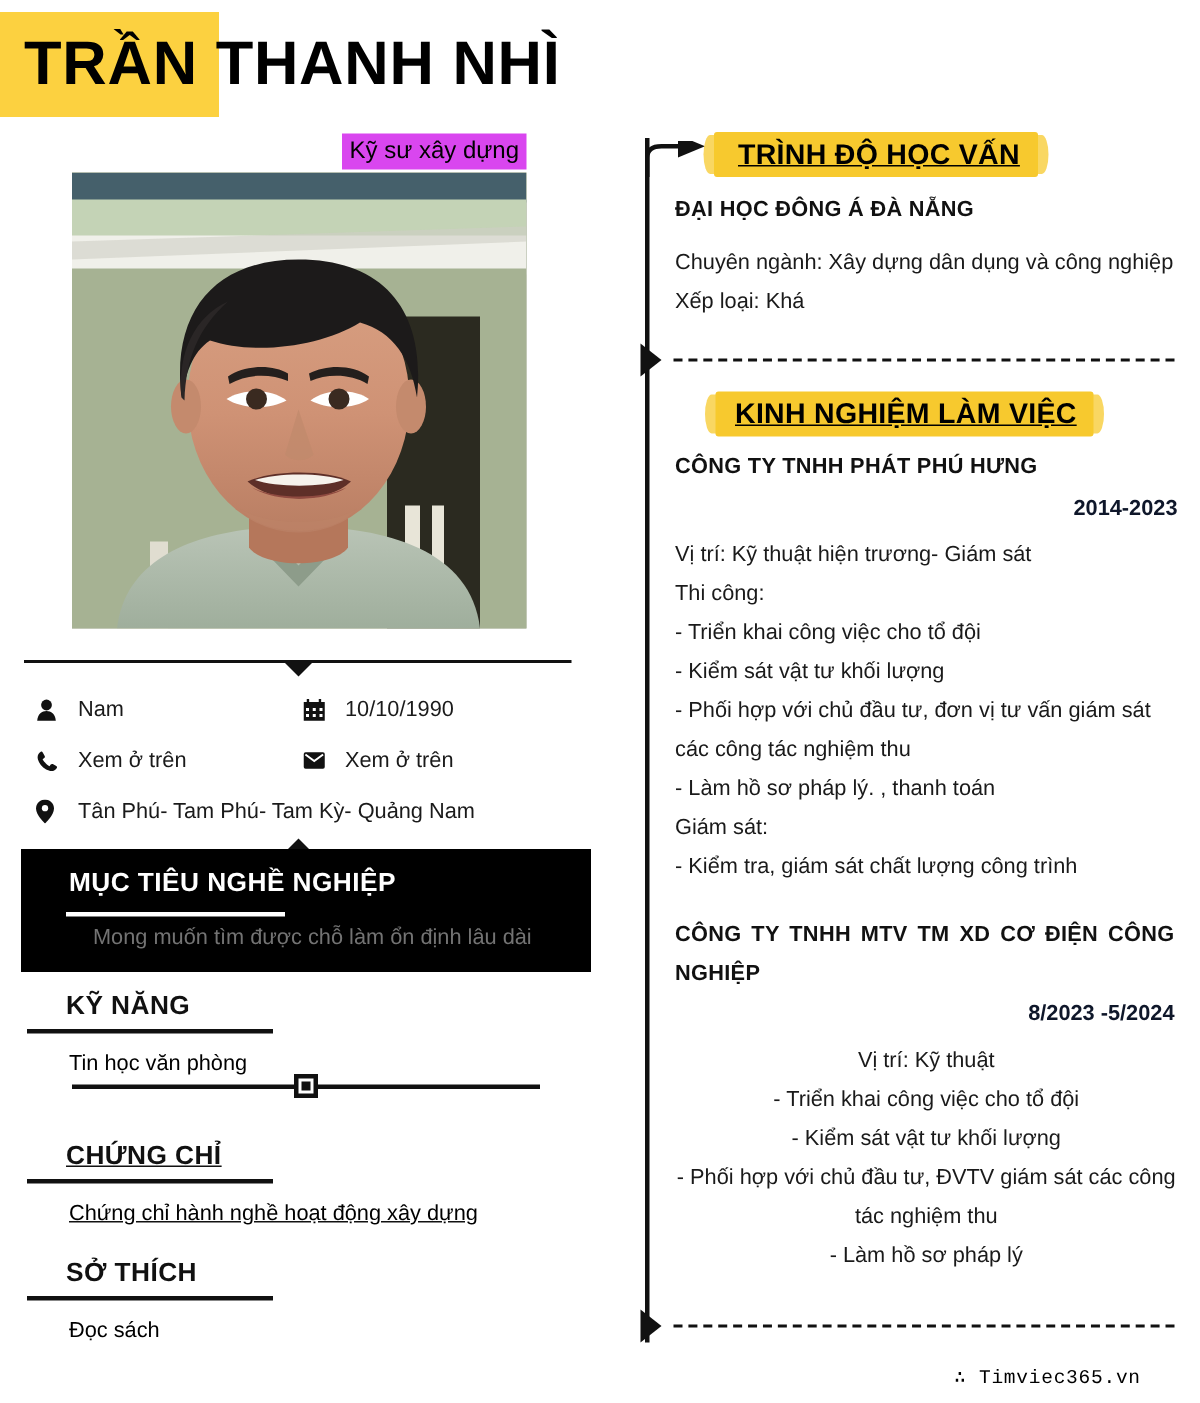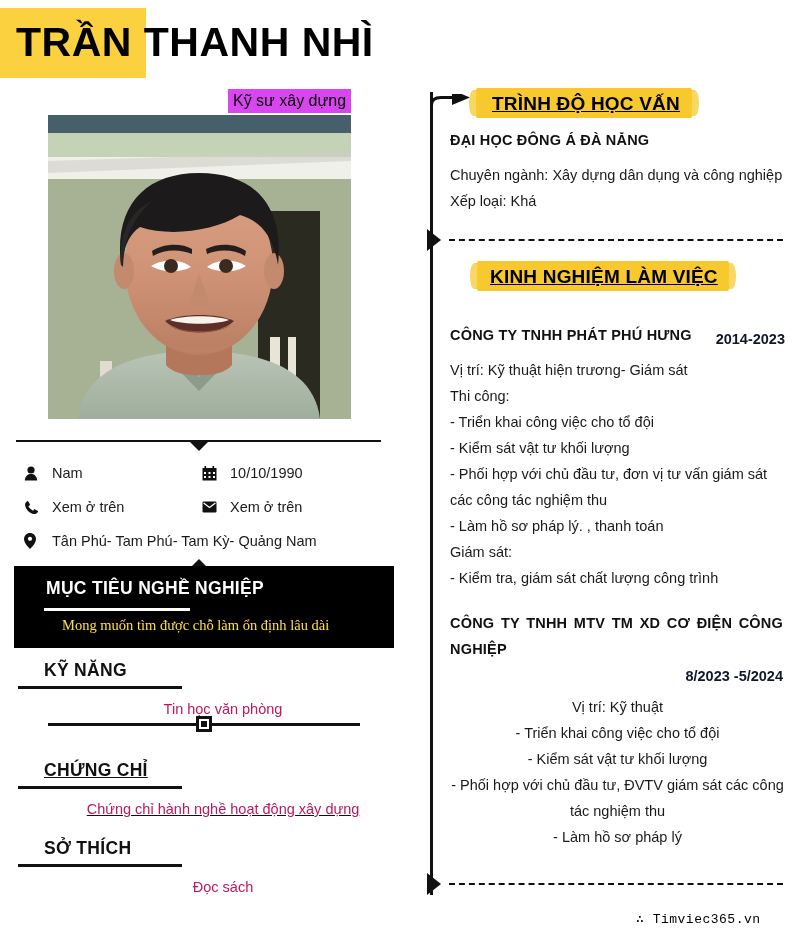--- a/index.html
+++ b/index.html
@@ -133,24 +133,23 @@
   }
   #objective-underline {
     position: absolute;
     left: 30px; top: 42px;
     width: 146px; height: 3px;
     background: #ffffff;
   }
   #objective-text {
     position: absolute;
     left: 48px; top: 51px;
-    color: #fde047;
+    color: #737373;
     font-size: 14.5px;
     white-space: nowrap;
-    font-family: Liberation Serif, serif;
   }
 
   
   .l-section { position: absolute; left: 0; width: 400px; }
   .l-heading {
     font-size: 17.5px;
     font-weight: bold;
     color: #111111;
     letter-spacing: 0.3px;
     margin-left: 44px;
@@ -160,23 +159,22 @@
     margin-left: 18px;
     margin-top: 5px;
     width: 164px;
     height: 3px;
     background: #111111;
   }
   .l-body {
     margin-left: 46px;
     margin-top: 12px;
     font-size: 14.5px;
-    color: #be185d;
-    white-space: nowrap;
-    text-align: center;
+    color: #000000;
+    white-space: nowrap;
   }
 
   
   #skill-slider {
     position: absolute;
     left: 48px; top: 723px;
     width: 312px; height: 3px;
     background: #111111;
   }
   #skill-handle {
@@ -473,21 +471,21 @@
     <div class="r-p">Chuyên ngành: Xây dựng dân dụng và công nghiệp</div>
     <div class="r-p">Xếp loại: Khá</div>
   </div>
 
   <span class="tri-marker" style="left:427px; top:229px;"></span>
   <div class="dashed-sep" style="left:449px; top:239px; width:334px;"></div>
 
   <div class="brush" style="left:477px; top:261px; width:252px; height:30px;"></div>
   <div class="sec-title" style="left:490px; top:266px;">KINH NGHIỆM LÀM VIỆC</div>
 
-  <div class="r-subhead" style="left:450px; top:303px;margin-top:24px;">CÔNG TY TNHH PHÁT PHÚ HƯNG</div>
+  <div class="r-subhead" style="left:450px; top:303px;">CÔNG TY TNHH PHÁT PHÚ HƯNG</div>
   <div class="r-date" style="left:450px; top:331px; width:335px;">2014-2023</div>
 
   <div id="r-job1-lines" style="top:357px;">
     <div class="r-p">Vị trí: Kỹ thuật hiện trương- Giám sát</div>
     <div class="r-p">Thi công:</div>
     <div class="r-p">- Triển khai công việc cho tổ đội</div>
     <div class="r-p">- Kiểm sát vật tư khối lượng</div>
     <div class="r-p">- Phối hợp với chủ đầu tư, đơn vị tư vấn giám sát các công tác nghiệm thu</div>
     <div class="r-p">- Làm hồ sơ pháp lý. , thanh toán</div>
     <div class="r-p">Giám sát:</div>

